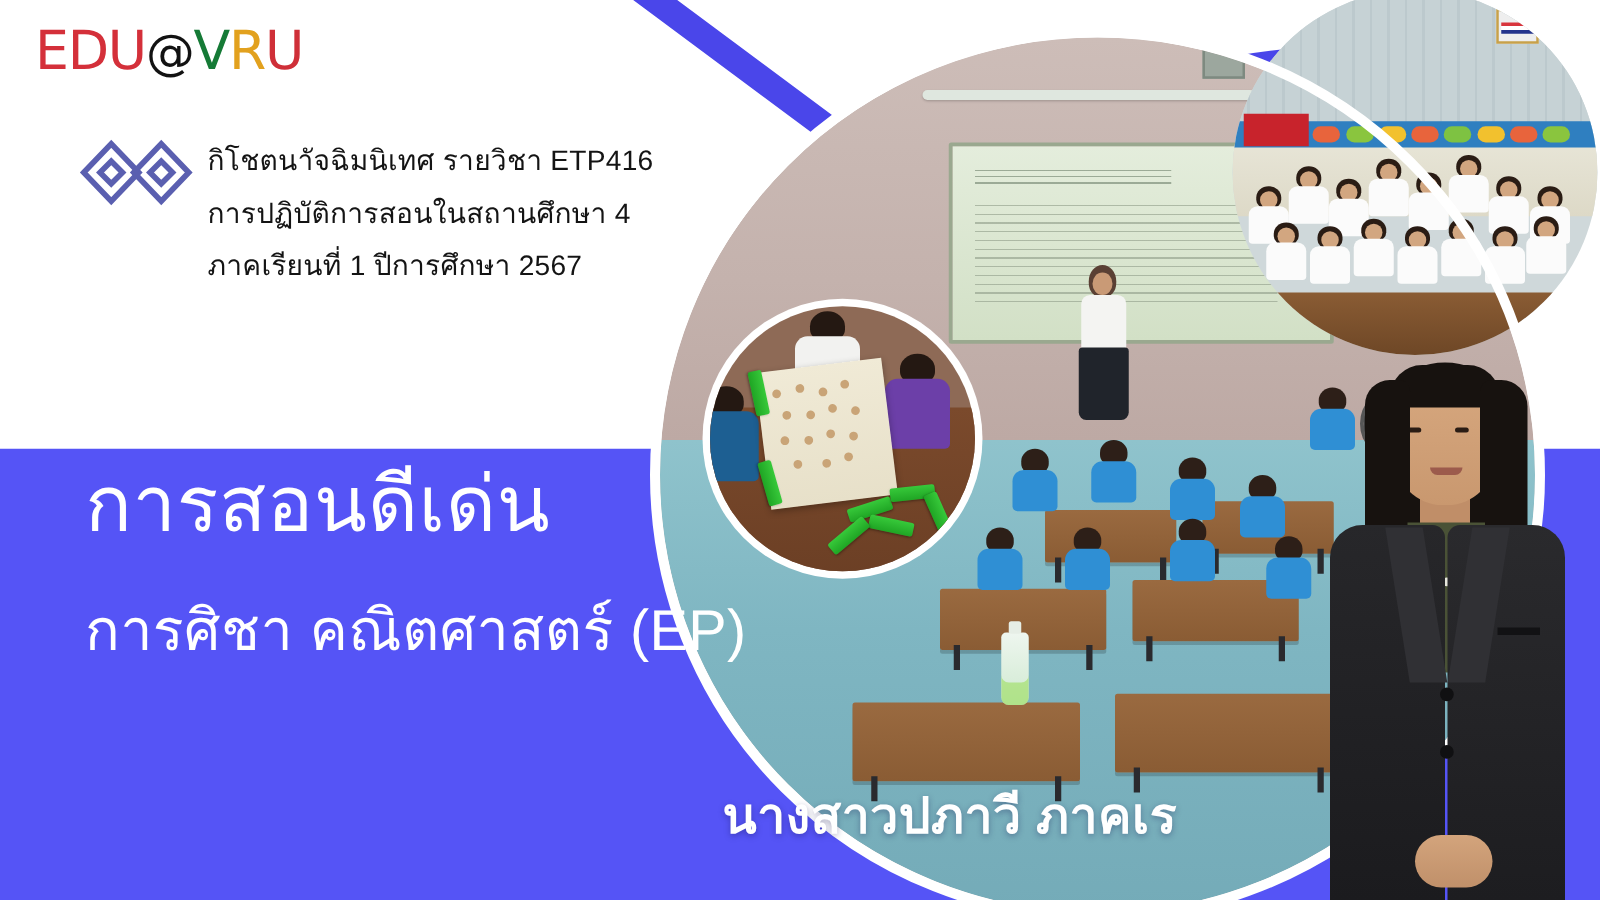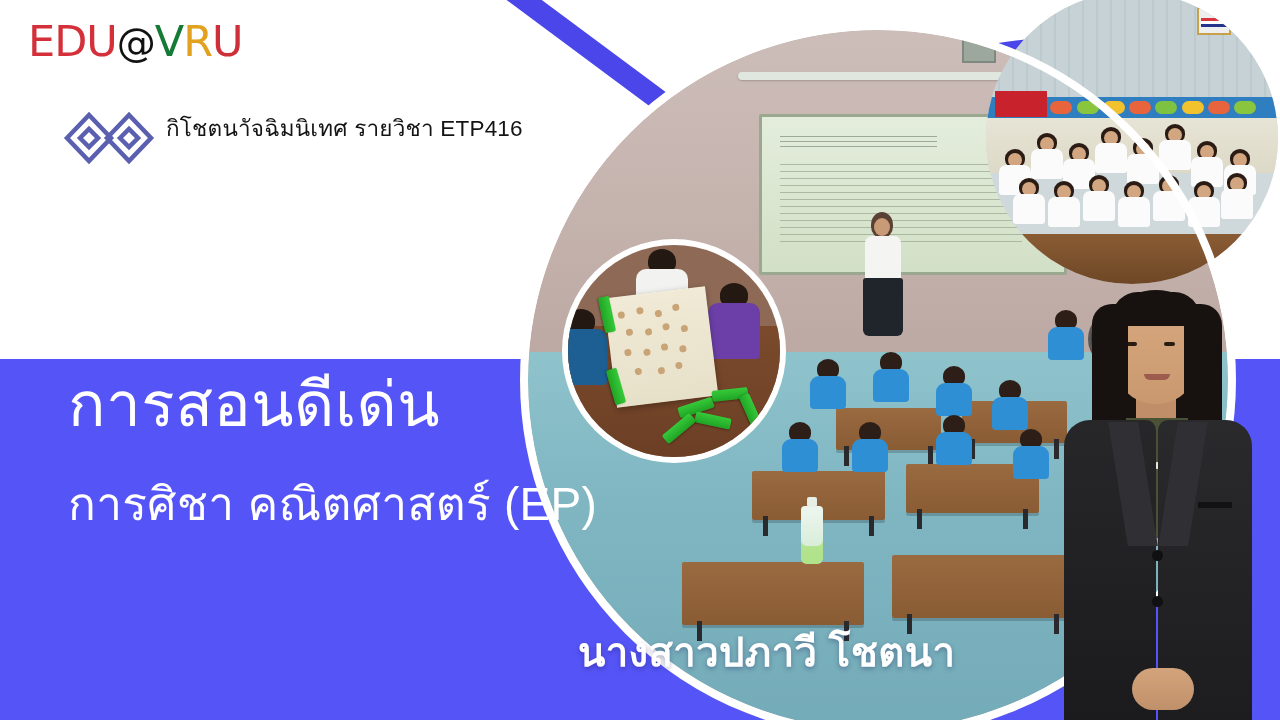--- a/index.html
+++ b/index.html
@@ -651,20 +651,22 @@
     <g fill="none" stroke="#5a5fb0" stroke-width="4.5">
       <path d="M 4,35 L 26,12 L 48,35 L 26,58 Z"></path>
       <path d="M 44,35 L 66,12 L 88,35 L 66,58 Z"></path>
       <path d="M 17,35 L 26,26 L 35,35 L 26,44 Z"></path>
       <path d="M 57,35 L 66,26 L 75,35 L 66,44 Z"></path>
     </g>
   </svg>
 
   <div class="hdr-text">
     <div class="l">กิโชตนาัจฉิมนิเทศ รายวิชา ETP416</div>
+    <div class="l">การปฏิบัติการสอนในสถานศึกษา 4</div>
+    <div class="l">ภาคเรียนที่ 1 ปีการศึกษา 2567</div>
   </div>
 
   <div class="h2">การสอนดีเด่น</div>
   <div class="h3">การศิชา คณิตศาสตร์ (EP)</div>
 
-  <div class="namerow">นางสาวปภาวี โชตนา</div>
+  <div class="namerow">นางสาวปภาวี ภาคเร</div>
 
 </div>
 
 </body></html>

